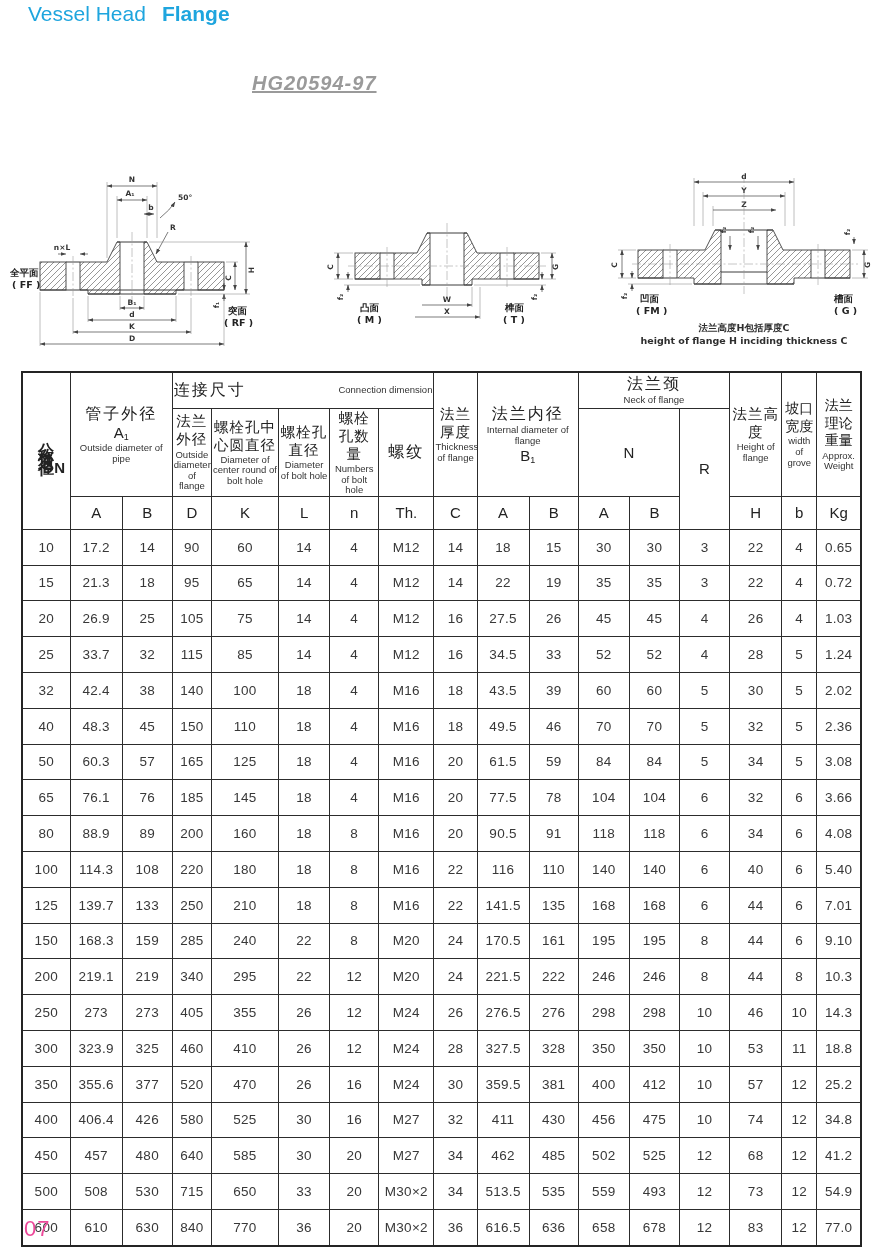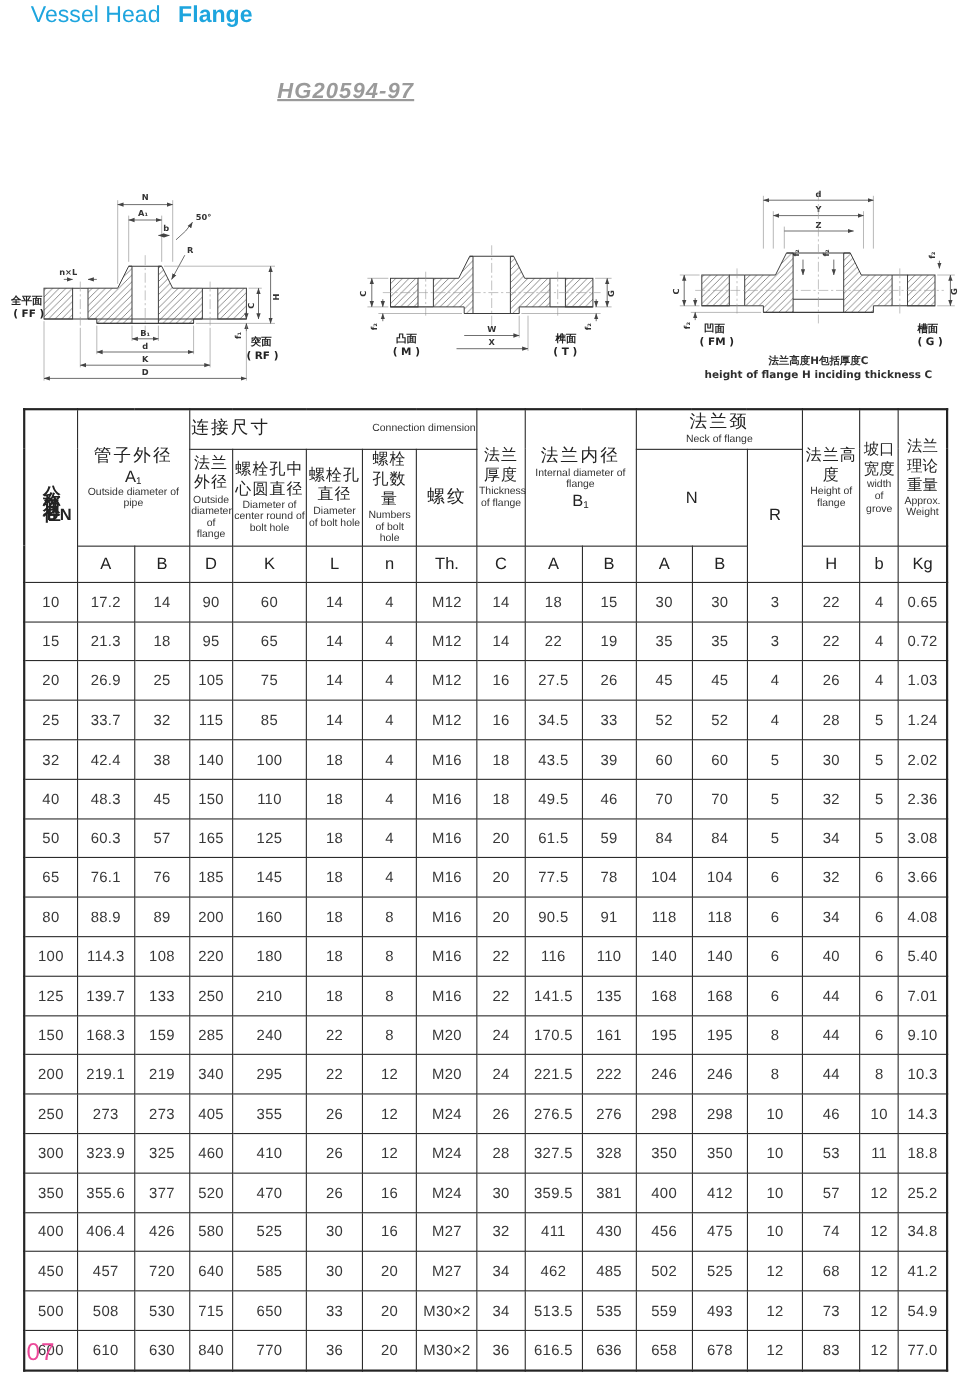--- a/index.html
+++ b/index.html
@@ -693,21 +693,21 @@
           <td>456</td>
           <td>475</td>
           <td>10</td>
           <td>74</td>
           <td>12</td>
           <td>34.8</td>
         </tr>
         <tr>
           <td>450</td>
           <td>457</td>
-          <td>720</td>
+          <td>480</td>
           <td>640</td>
           <td>585</td>
           <td>30</td>
           <td>20</td>
           <td>M27</td>
           <td>34</td>
           <td>462</td>
           <td>485</td>
           <td>502</td>
           <td>525</td>

